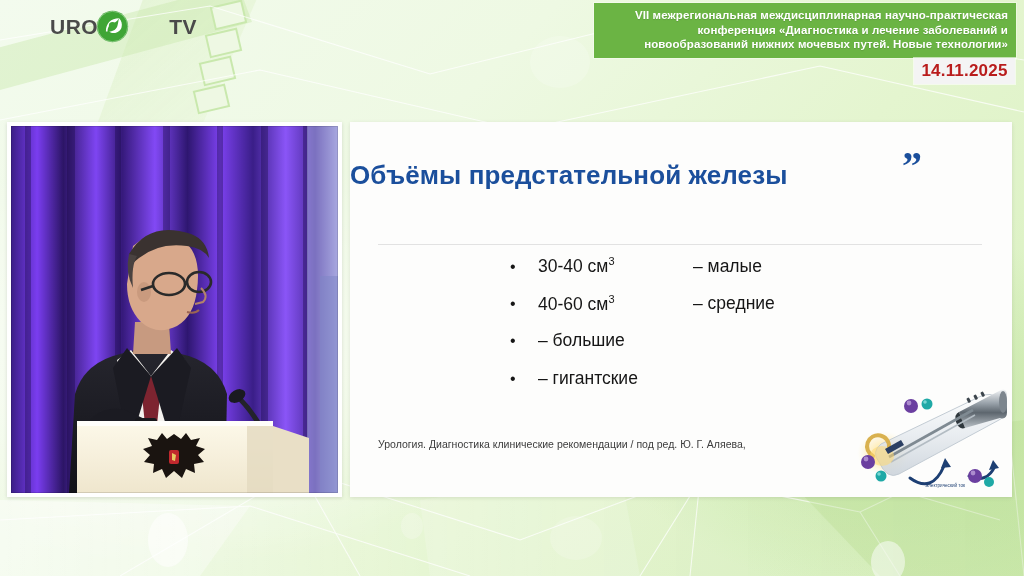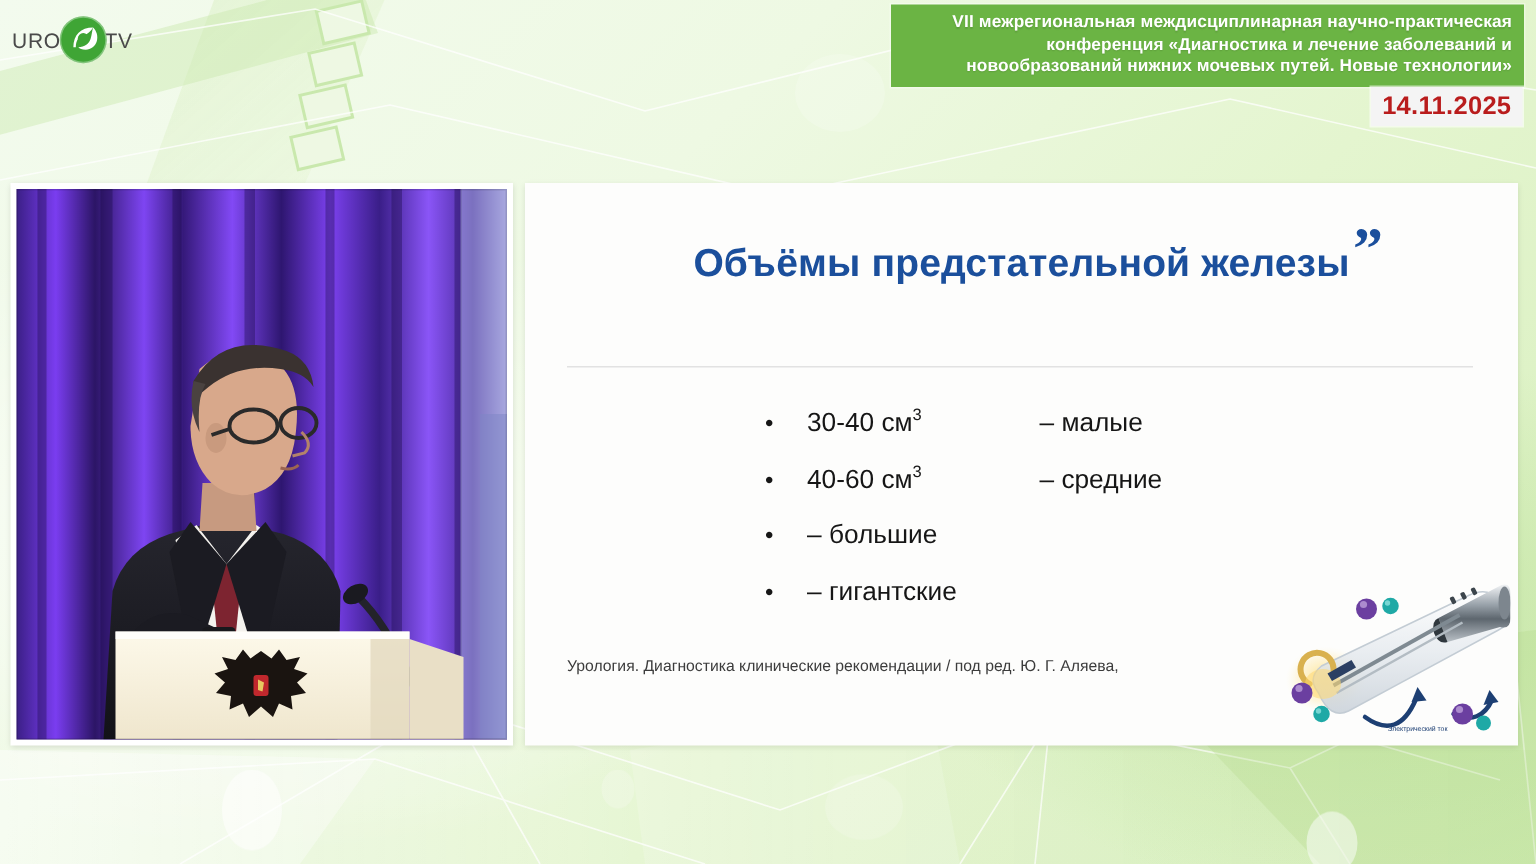--- a/index.html
+++ b/index.html
@@ -19,21 +19,21 @@
     overflow: hidden;
   }
 
   
   .bg-vectors { position: absolute; inset: 0; pointer-events: none; }
 
   
   .header { position: absolute; left: 0; top: 0; width: 1024px; height: 110px; }
 
   .logo { position: absolute; left: 8px; top: 10px; display: flex; align-items: center; gap: 1px; }
-  .logo-text { font-size: 14px; font-weight: 400; color: #4a4a4a; letter-spacing: .5px; line-height: 1; }
+  .logo-text { font-size: 21px; font-weight: 700; color: #4a4a4a; letter-spacing: .5px; line-height: 1; margin-left: 42px; }
   .logo-mark { width: 33px; height: 33px; position: relative; margin: 0 -3px; }
 
   .conf-banner {
     position: absolute; left: 594px; top: 3px; width: 422px;
     background: #6bb444;
     padding: 5px 8px 6px 8px;
     text-align: right;
     box-shadow: 0 0 0 1px rgba(255,255,255,.35);
   }
   .conf-banner-line {
@@ -58,41 +58,40 @@
 
   
   .slide {
     position: absolute; left: 350px; top: 122px; width: 662px; height: 375px;
     background: #fdfdfc;
     box-shadow: 0 1px 4px rgba(0,0,0,.10);
     overflow: hidden;
   }
   .slide-title {
     position: absolute; left: 0; right: 0; top: 38px;
-    text-align: center;
     font-size: 26px; font-weight: 700; color: #1b4f9c; letter-spacing: .1px;
   }
   .quote-mark {
     position: absolute; left: 552px; top: 24px;
     font-size: 40px; font-weight: 700; color: #1b4f9c; line-height: 1;
     font-family: "Liberation Serif", serif;
   }
   .divider {
     position: absolute; left: 28px; top: 122px; width: 604px; height: 1px;
     background: #e2e2e2;
   }
   .bullets { position: absolute; left: 160px; top: 133px; }
   .bullet-row {
     display: flex; align-items: baseline;
     height: 37.5px;
     font-size: 17.5px; color: #161616;
   }
   .bullet-dot { width: 28px; font-size: 16px; line-height: 1; }
   .bullet-val { width: 155px; white-space: nowrap; }
-  .bullet-label { white-space: nowrap; margin-top: 16px; }
+  .bullet-label { white-space: nowrap; }
   .bullet-val sup, .bullet-label sup { font-size: 11px; vertical-align: super; }
 
   .citation {
     position: absolute; left: 28px; top: 315px; width: 440px;
     font-size: 10.5px; color: #3c3c3c; line-height: 1.45;
   }
   .citation-line { white-space: nowrap; }
 
   .instrument { position: absolute; left: 505px; top: 262px; width: 152px; height: 106px; }
 </style>

